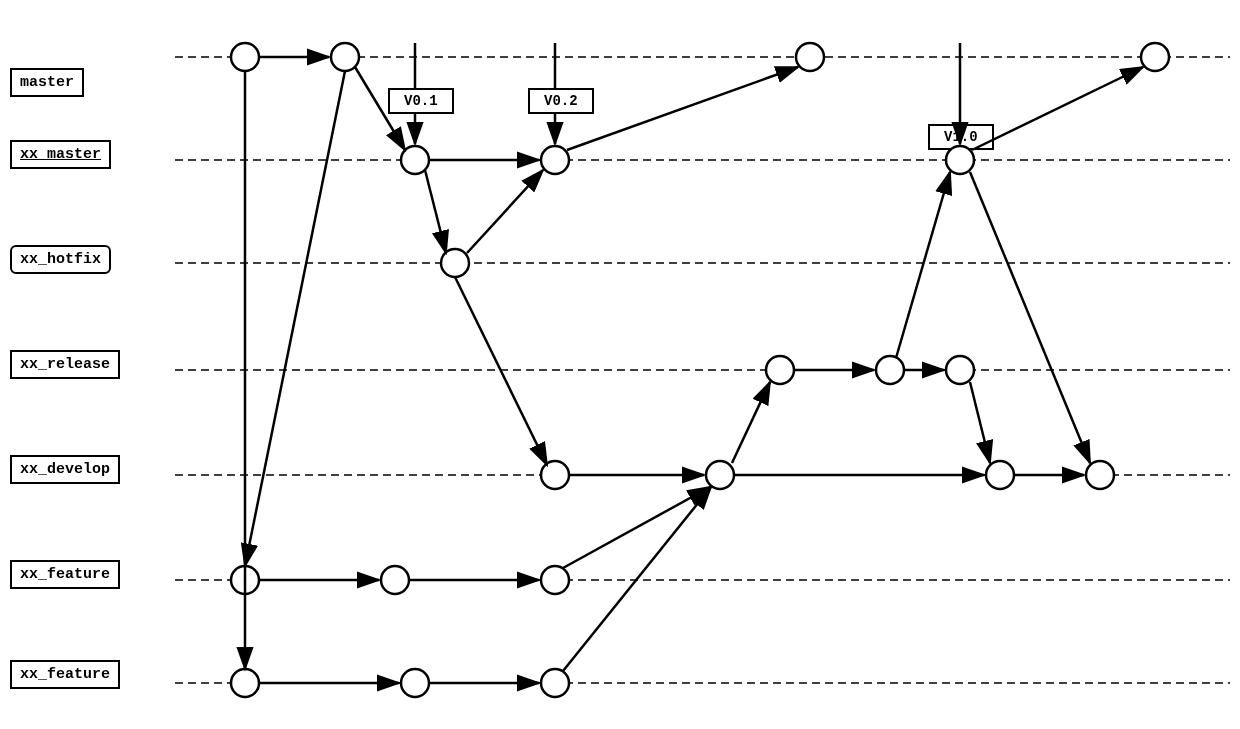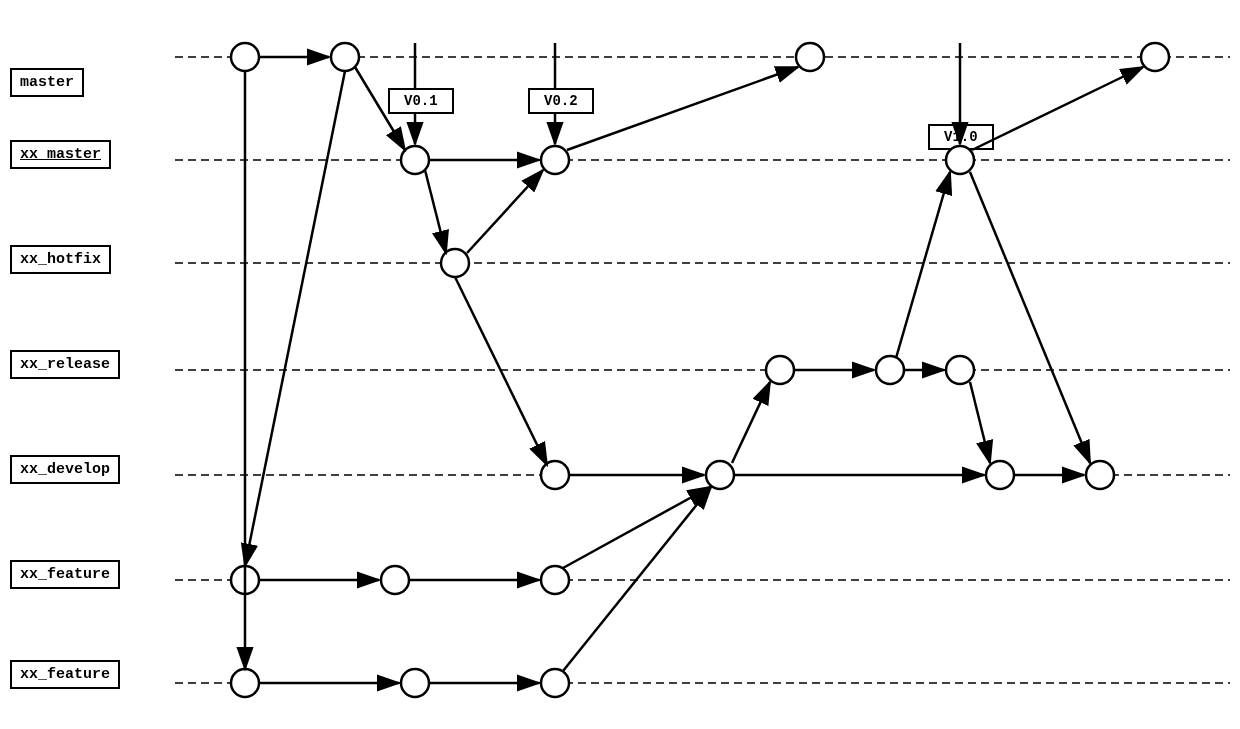--- a/index.html
+++ b/index.html
@@ -44,21 +44,21 @@
       text-align: center;
     }
   </style>
 </head>
 <body>
 
 <div class="diagram-container">
 
   <div class="branch-label" style="left:10px; top:35px;margin-top:33px;">master</div>
   <div class="branch-label" style="left:10px; top:140px;text-decoration:underline;">xx_master</div>
-  <div class="branch-label" style="left:10px; top:245px;">xx_hotfix</div>
+  <div class="branch-label" style="left:10px; top:245px;border-radius:6px;">xx_hotfix</div>
   <div class="branch-label" style="left:10px; top:350px;padding-left:8px;">xx_release</div>
   <div class="branch-label" style="left:10px; top:455px;">xx_develop</div>
   <div class="branch-label" style="left:10px; top:560px;">xx_feature</div>
   <div class="branch-label" style="left:10px; top:660px;">xx_feature</div>
 
   <div class="version-label" style="left:388px; top:88px;">V0.1</div>
   <div class="version-label" style="left:528px; top:88px;font-family:Liberation Mono, monospace;">V0.2</div>
   <div class="version-label" style="left:928px; top:88px;margin-top:36px;">V1.0</div>
 
   <svg>

